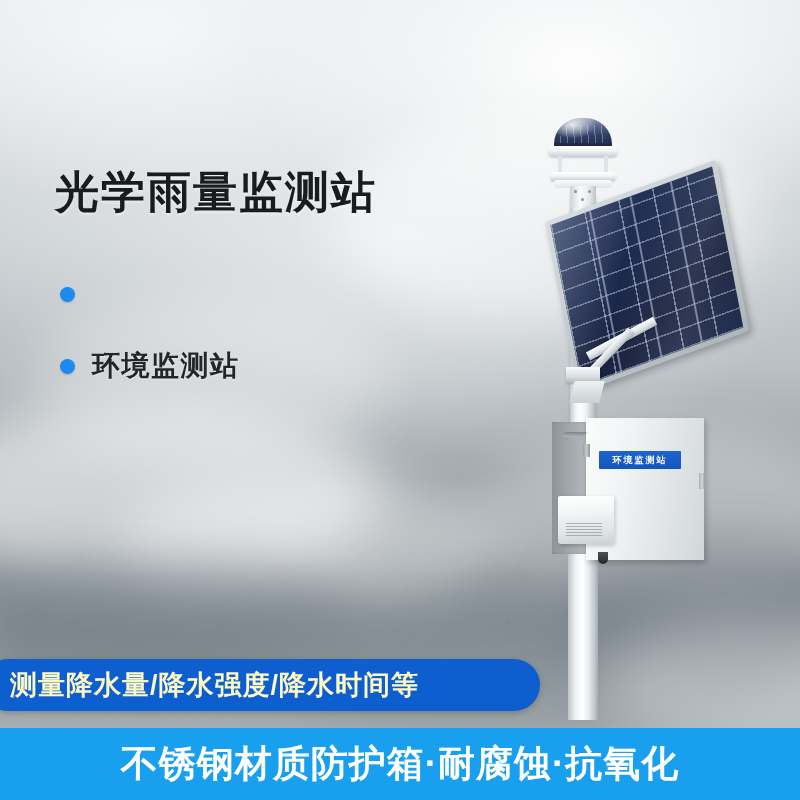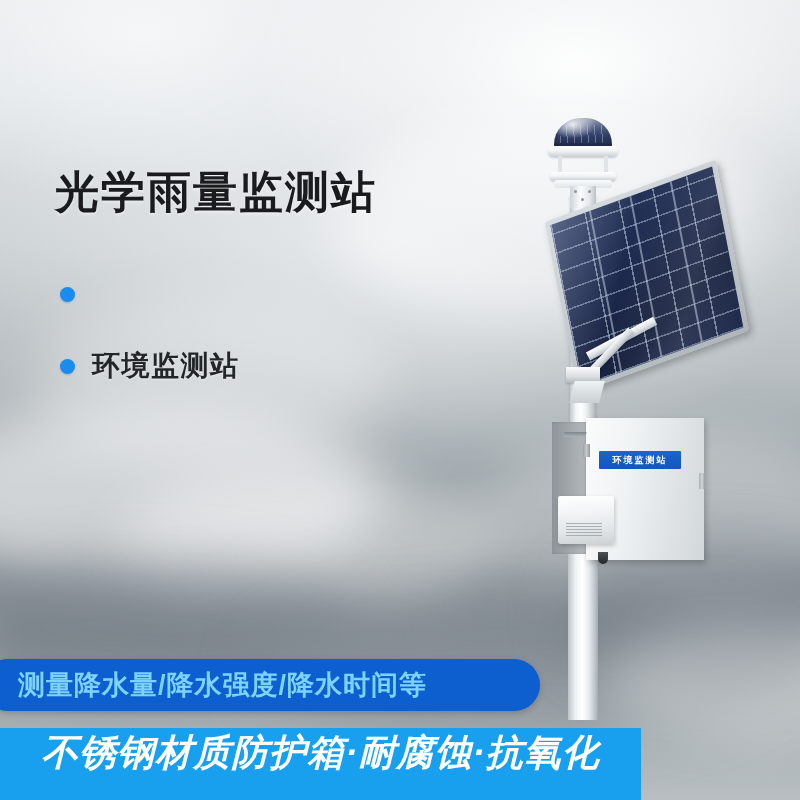--- a/index.html
+++ b/index.html
@@ -157,25 +157,25 @@
     background:repeating-linear-gradient(0deg,rgba(150,158,164,.75) 0 1px,rgba(150,158,164,0) 1px 3px);}
   .slot{position:absolute;left:12px;top:14px;width:22px;height:5px;
     background:linear-gradient(180deg,#7d858b 0%,#aeb5ba 100%);transform:skewX(-12deg);}
   .cab-foot{position:absolute;left:46px;top:134px;width:10px;height:12px;
     background:linear-gradient(180deg,#4a5055 0%,#23282c 100%);border-radius:0 0 5px 5px;}
 
   
   .pill{position:absolute;left:-18px;top:659px;width:558px;height:52px;
     background:#0d5fd0;border-radius:26px;
     display:flex;align-items:center;box-shadow:0 2px 6px rgba(0,0,0,.2);}
-  .pill span{margin-left:36px;color:#7dd3fc;font-size:27px;font-weight:600;letter-spacing:1px;}
-
-  
-  .bottom{position:absolute;left:0;bottom:0;width:641px;height:72px;background:#18a0ee;
-    display:flex;align-items:flex-start;justify-content:center;font-style:italic;}
+  .pill span{margin-left:28px;color:#fef9c3;font-size:27px;font-weight:600;letter-spacing:1px;}
+
+  
+  .bottom{position:absolute;left:0;bottom:0;width:800px;height:72px;background:#18a0ee;
+    display:flex;align-items:center;justify-content:center;}
   .bottom span{color:#fff;font-size:37px;font-weight:700;letter-spacing:1px;}
 </style>
 </head>
 <body>
 
 <div id="stage">
 
   <div class="sky"></div>
   <div class="cloud c8"></div>
   <div class="cloud c7"></div>

